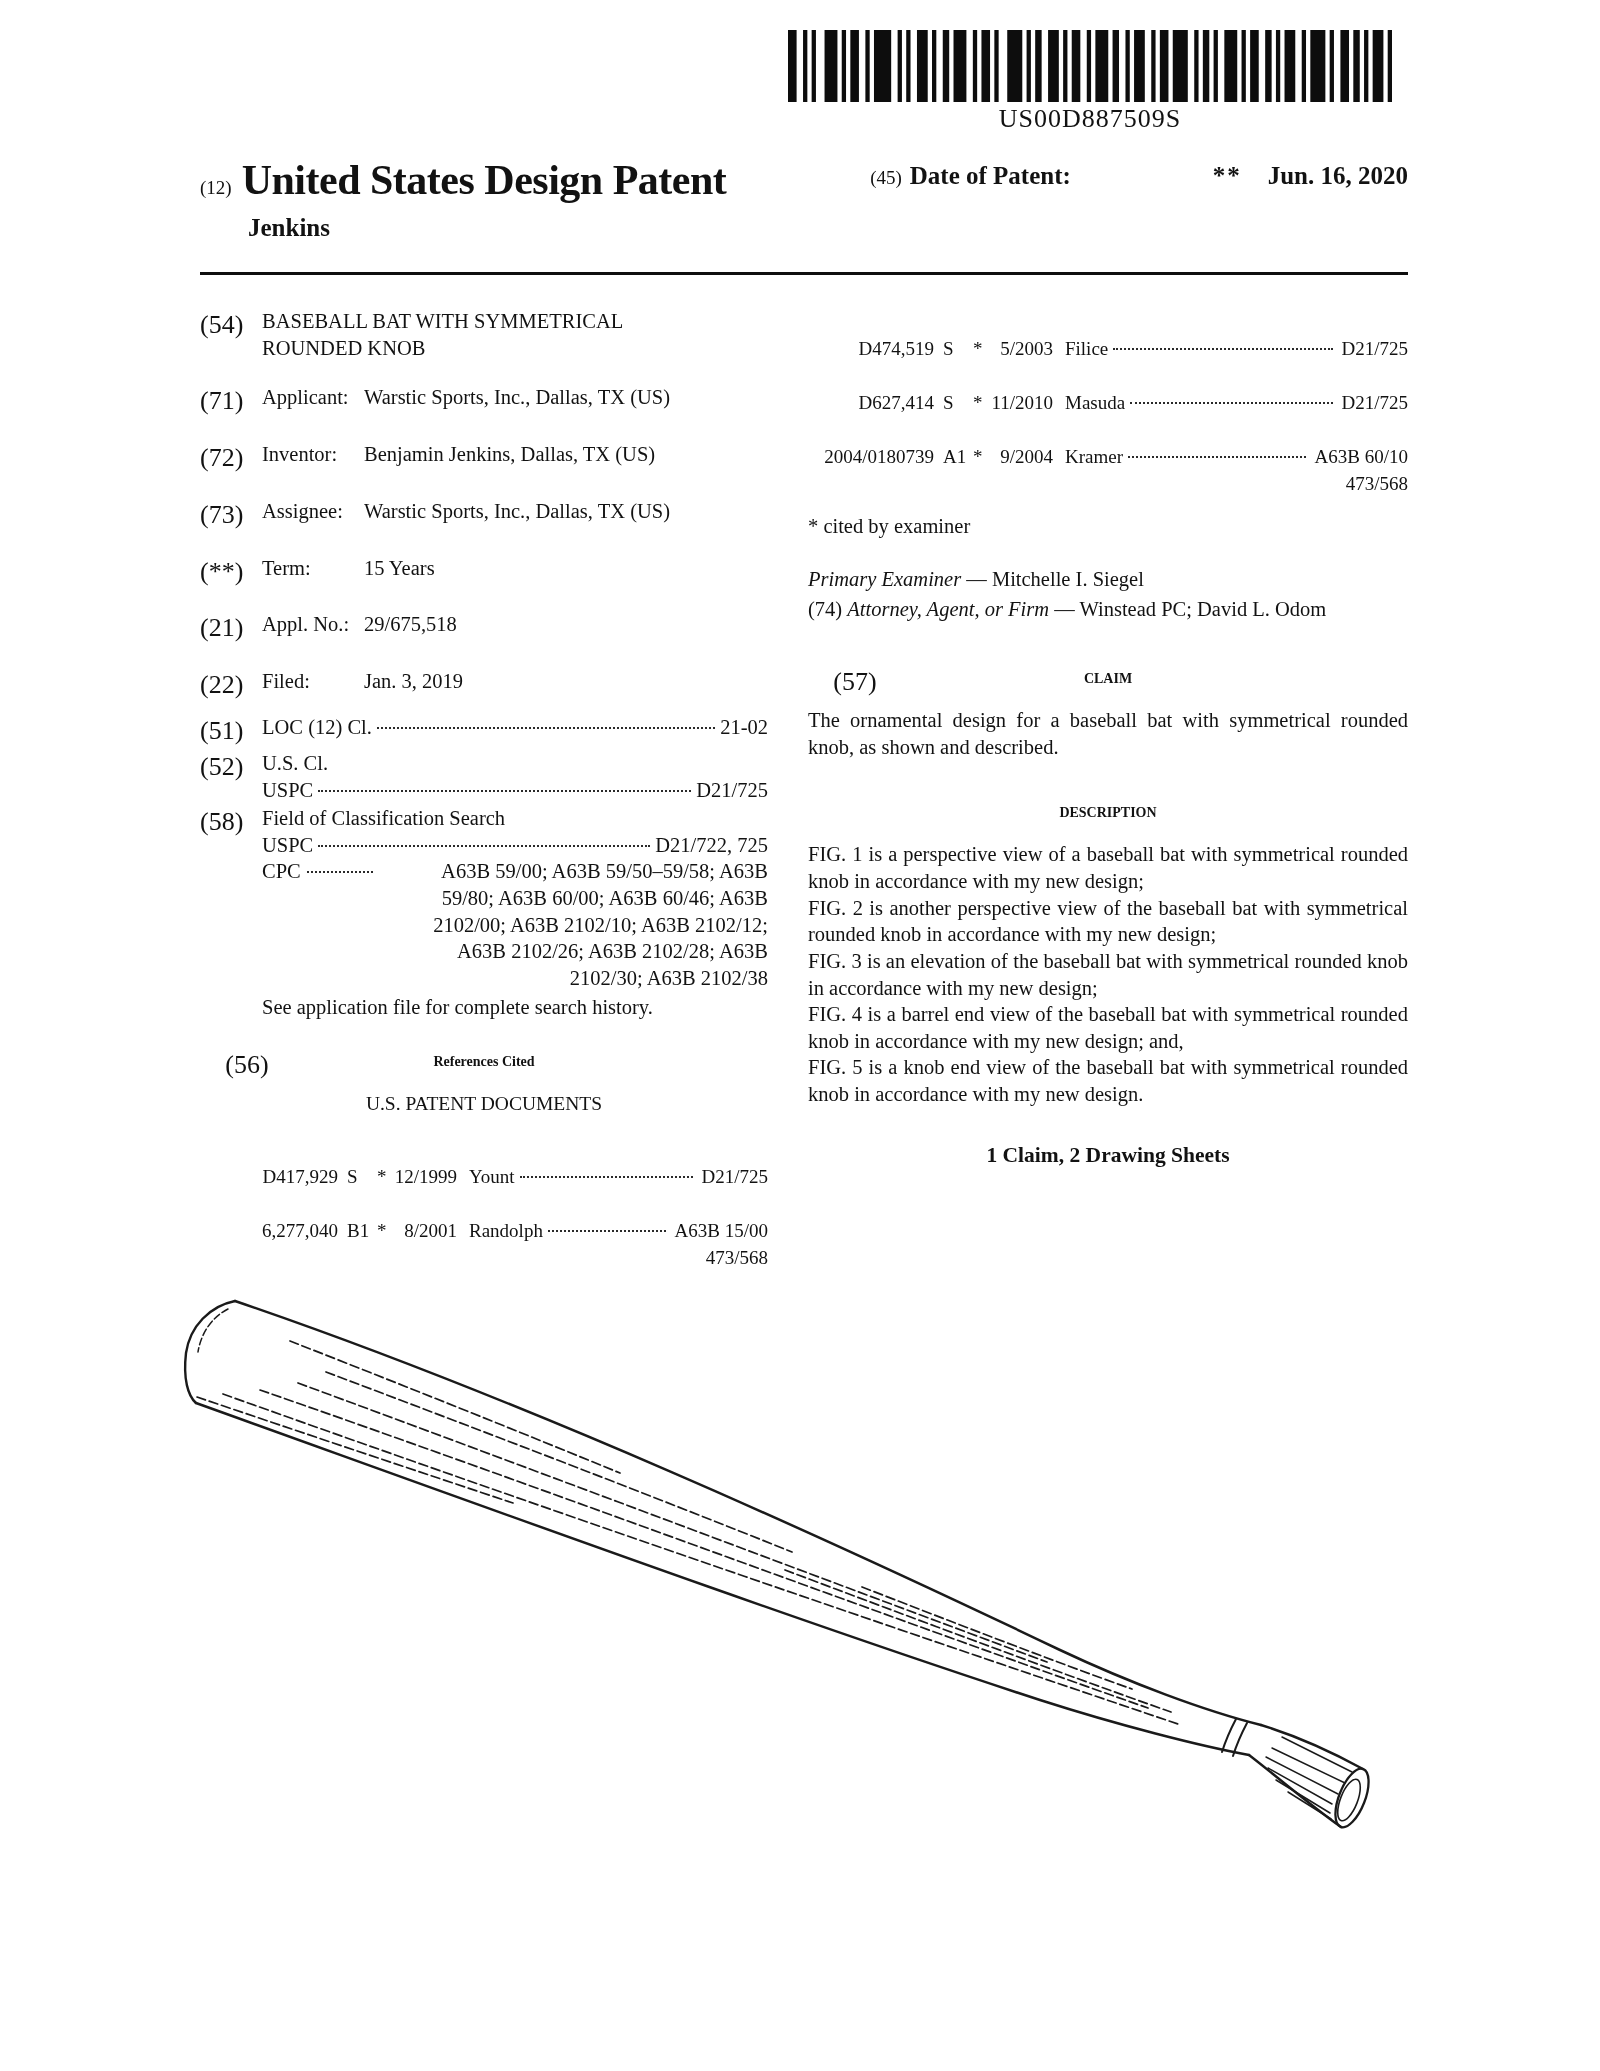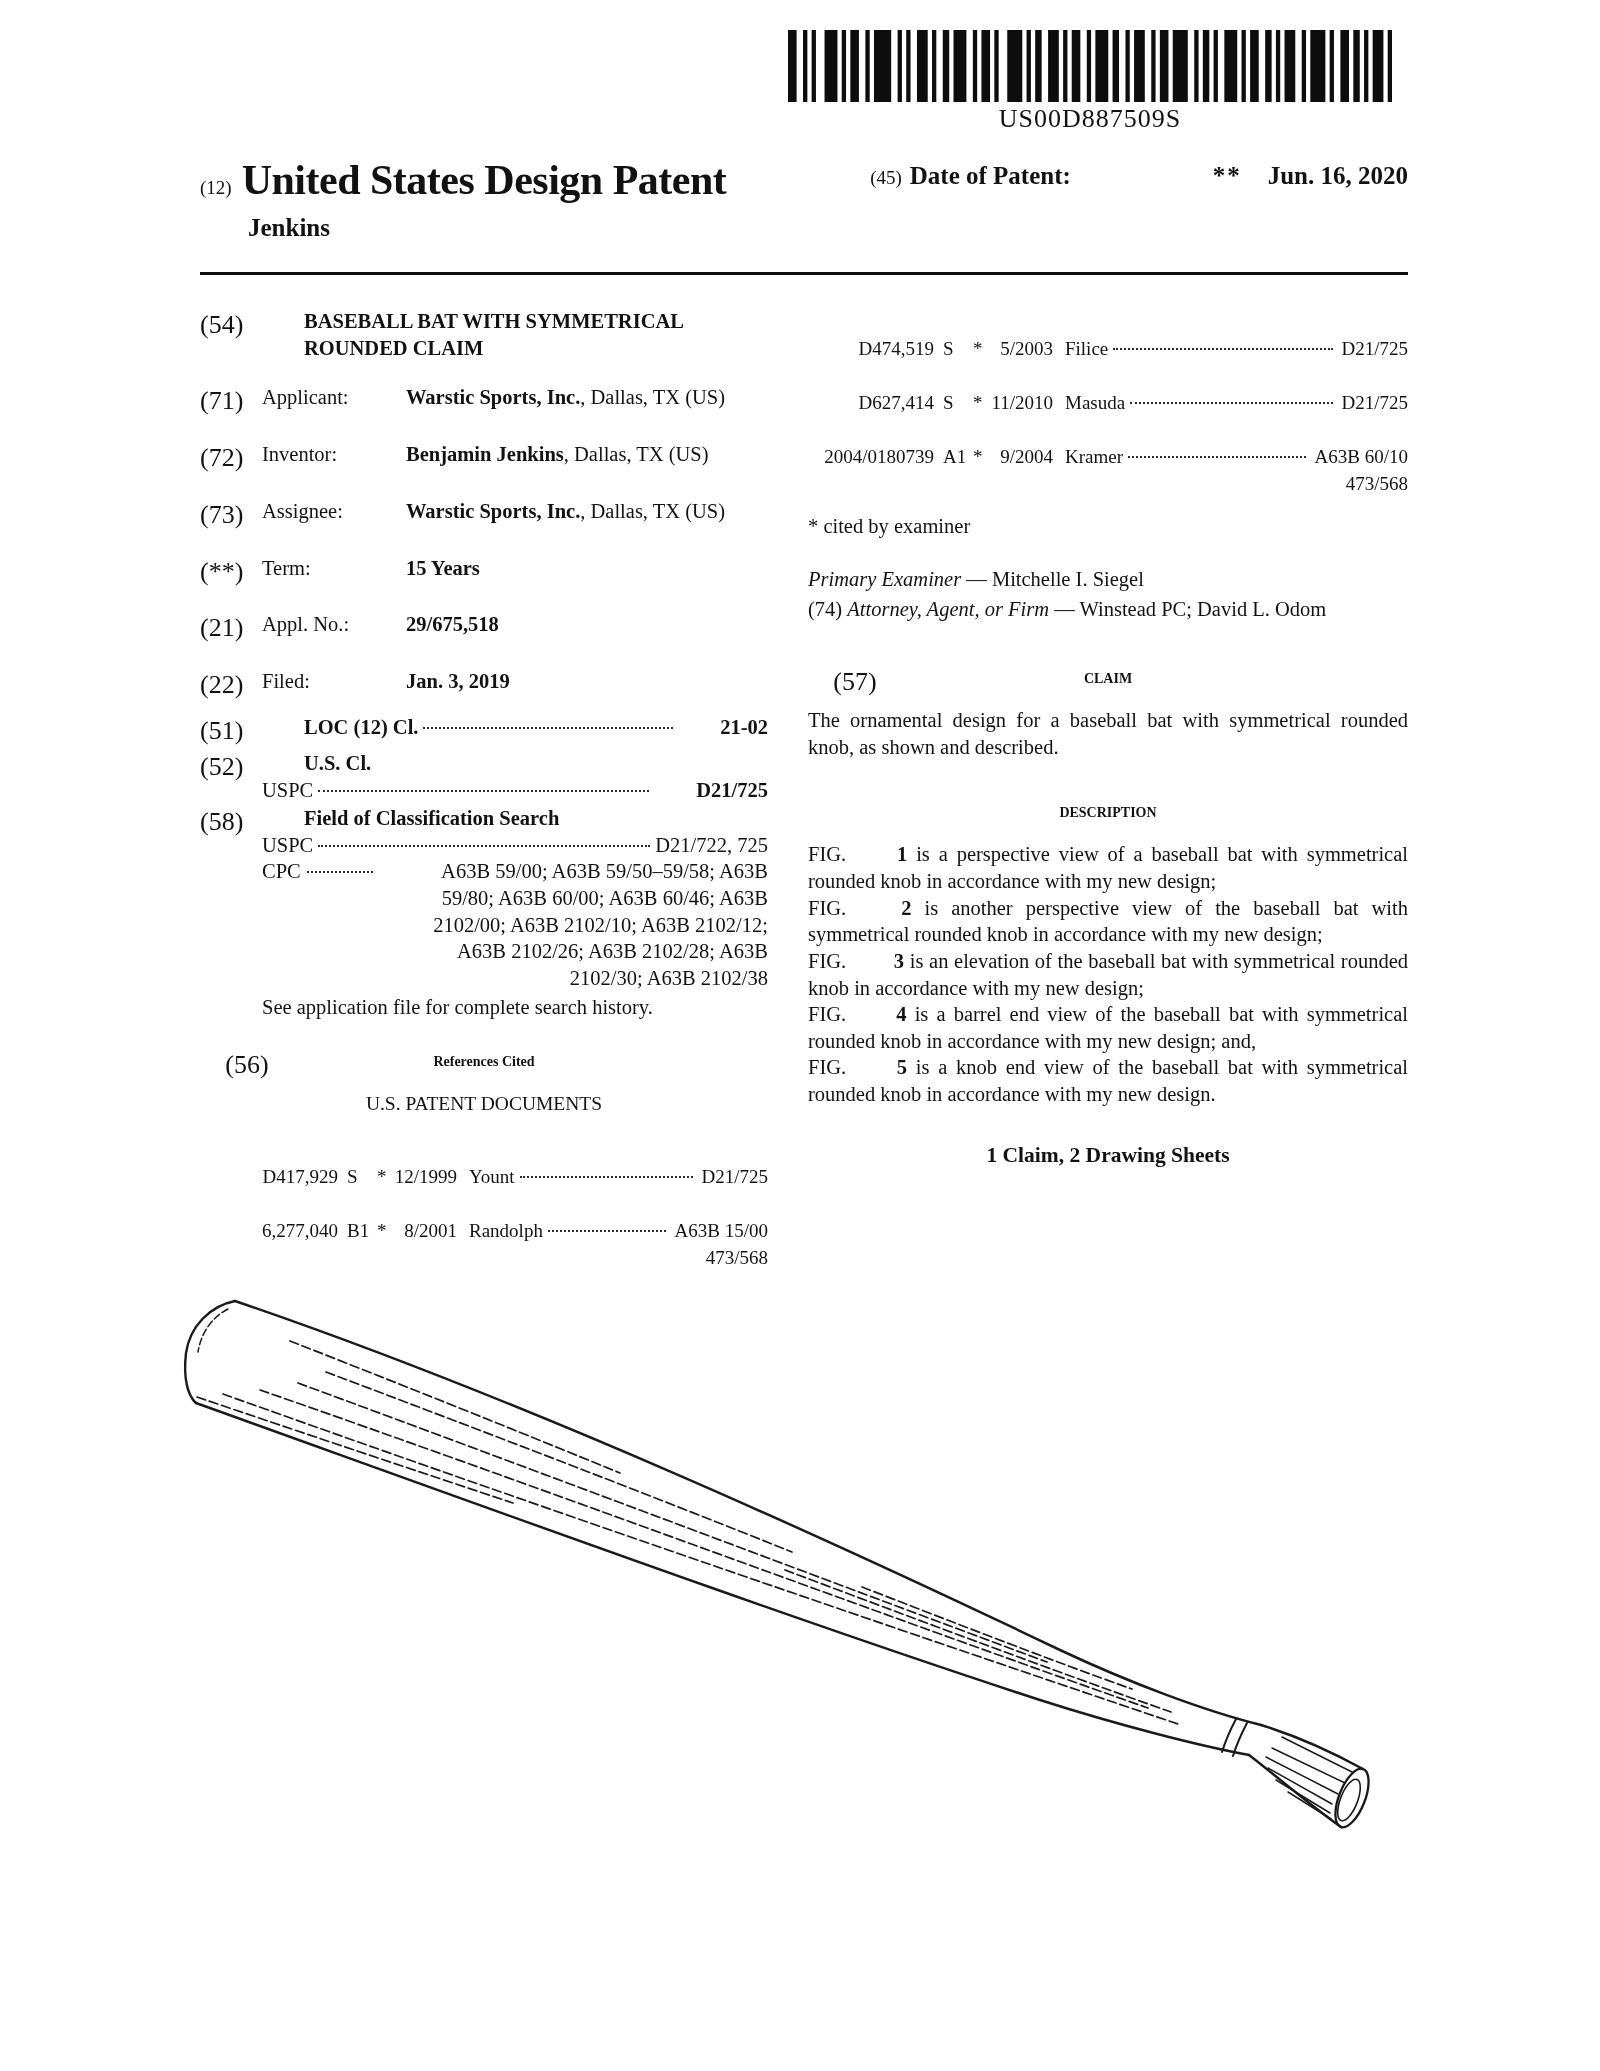--- a/index.html
+++ b/index.html
@@ -33,21 +33,21 @@
   
   .cols { position:absolute; left:200px; top:308px; width:1208px; display:flex; gap:40px;
           font-size:20.5px; line-height:1.3; }
   .col-left { width:568px; flex:none; }
   .col-right { width:600px; flex:none; }
 
   .field { display:flex; margin-bottom:23px; }
   .ftag { width:62px; flex:none; font-size:26px; }
   .fbody { flex:1; min-width:0; }
   .flabel { display:inline-block; width:102px; }
-  b, .b { font-weight:bold;margin-left:42px; }
+  b, .b { font-weight:normal; }
 
   .lead-row { display:flex; align-items:baseline; }
   .lead { flex:1; border-bottom:2.5px dotted #2a2a2a; margin:0 5px; transform:translateY(-5px); min-width:12px; }
   .lead-short { flex:none; width:66px; border-bottom:2.5px dotted #2a2a2a; margin:0 6px; transform:translateY(-5px); }
 
   .tight { margin-bottom:2px; }
   .cpc-cont { text-align:right; }
   .note-line { margin-top:2px; }
 
   .center-head { position:relative; text-align:center; margin:26px 0 18px 0; }
@@ -114,21 +114,21 @@
   <div class="rule"></div>
 
   <div class="cols">
 
     <div class="col-left">
 
       <div class="field">
         <span class="ftag">(54)</span>
         <div class="fbody b">
           <div>BASEBALL BAT WITH SYMMETRICAL</div>
-          <div>ROUNDED CLAIM</div>
+          <div>ROUNDED KNOB</div>
         </div>
       </div>
 
       <div class="field">
         <span class="ftag">(71)</span>
         <div class="fbody"><span class="flabel">Applicant:</span><b>Warstic Sports, Inc.</b><span>, Dallas, TX (US)</span></div>
       </div>
 
       <div class="field">
         <span class="ftag">(72)</span>

